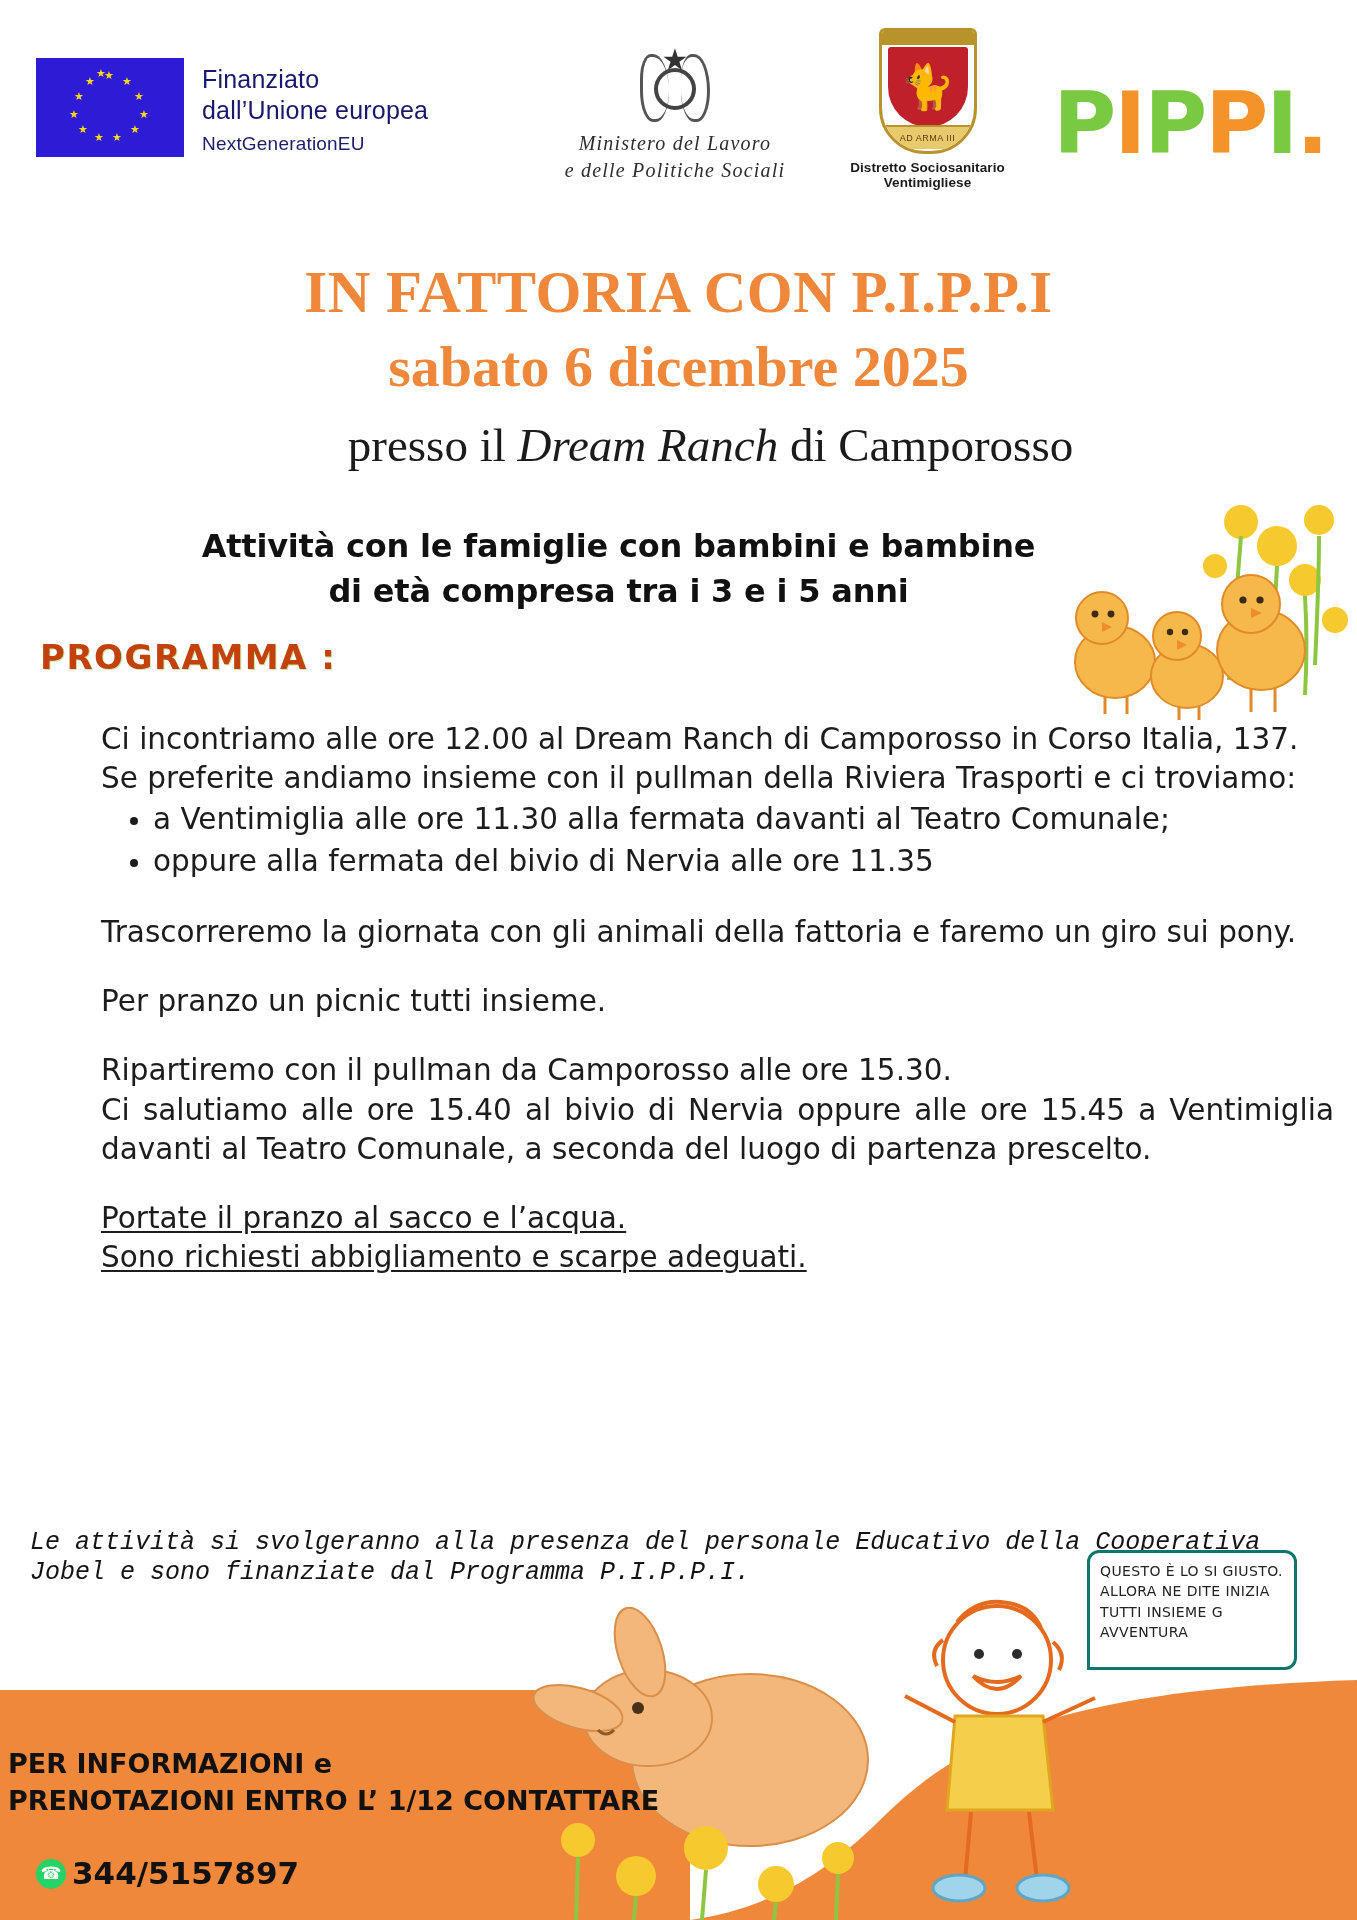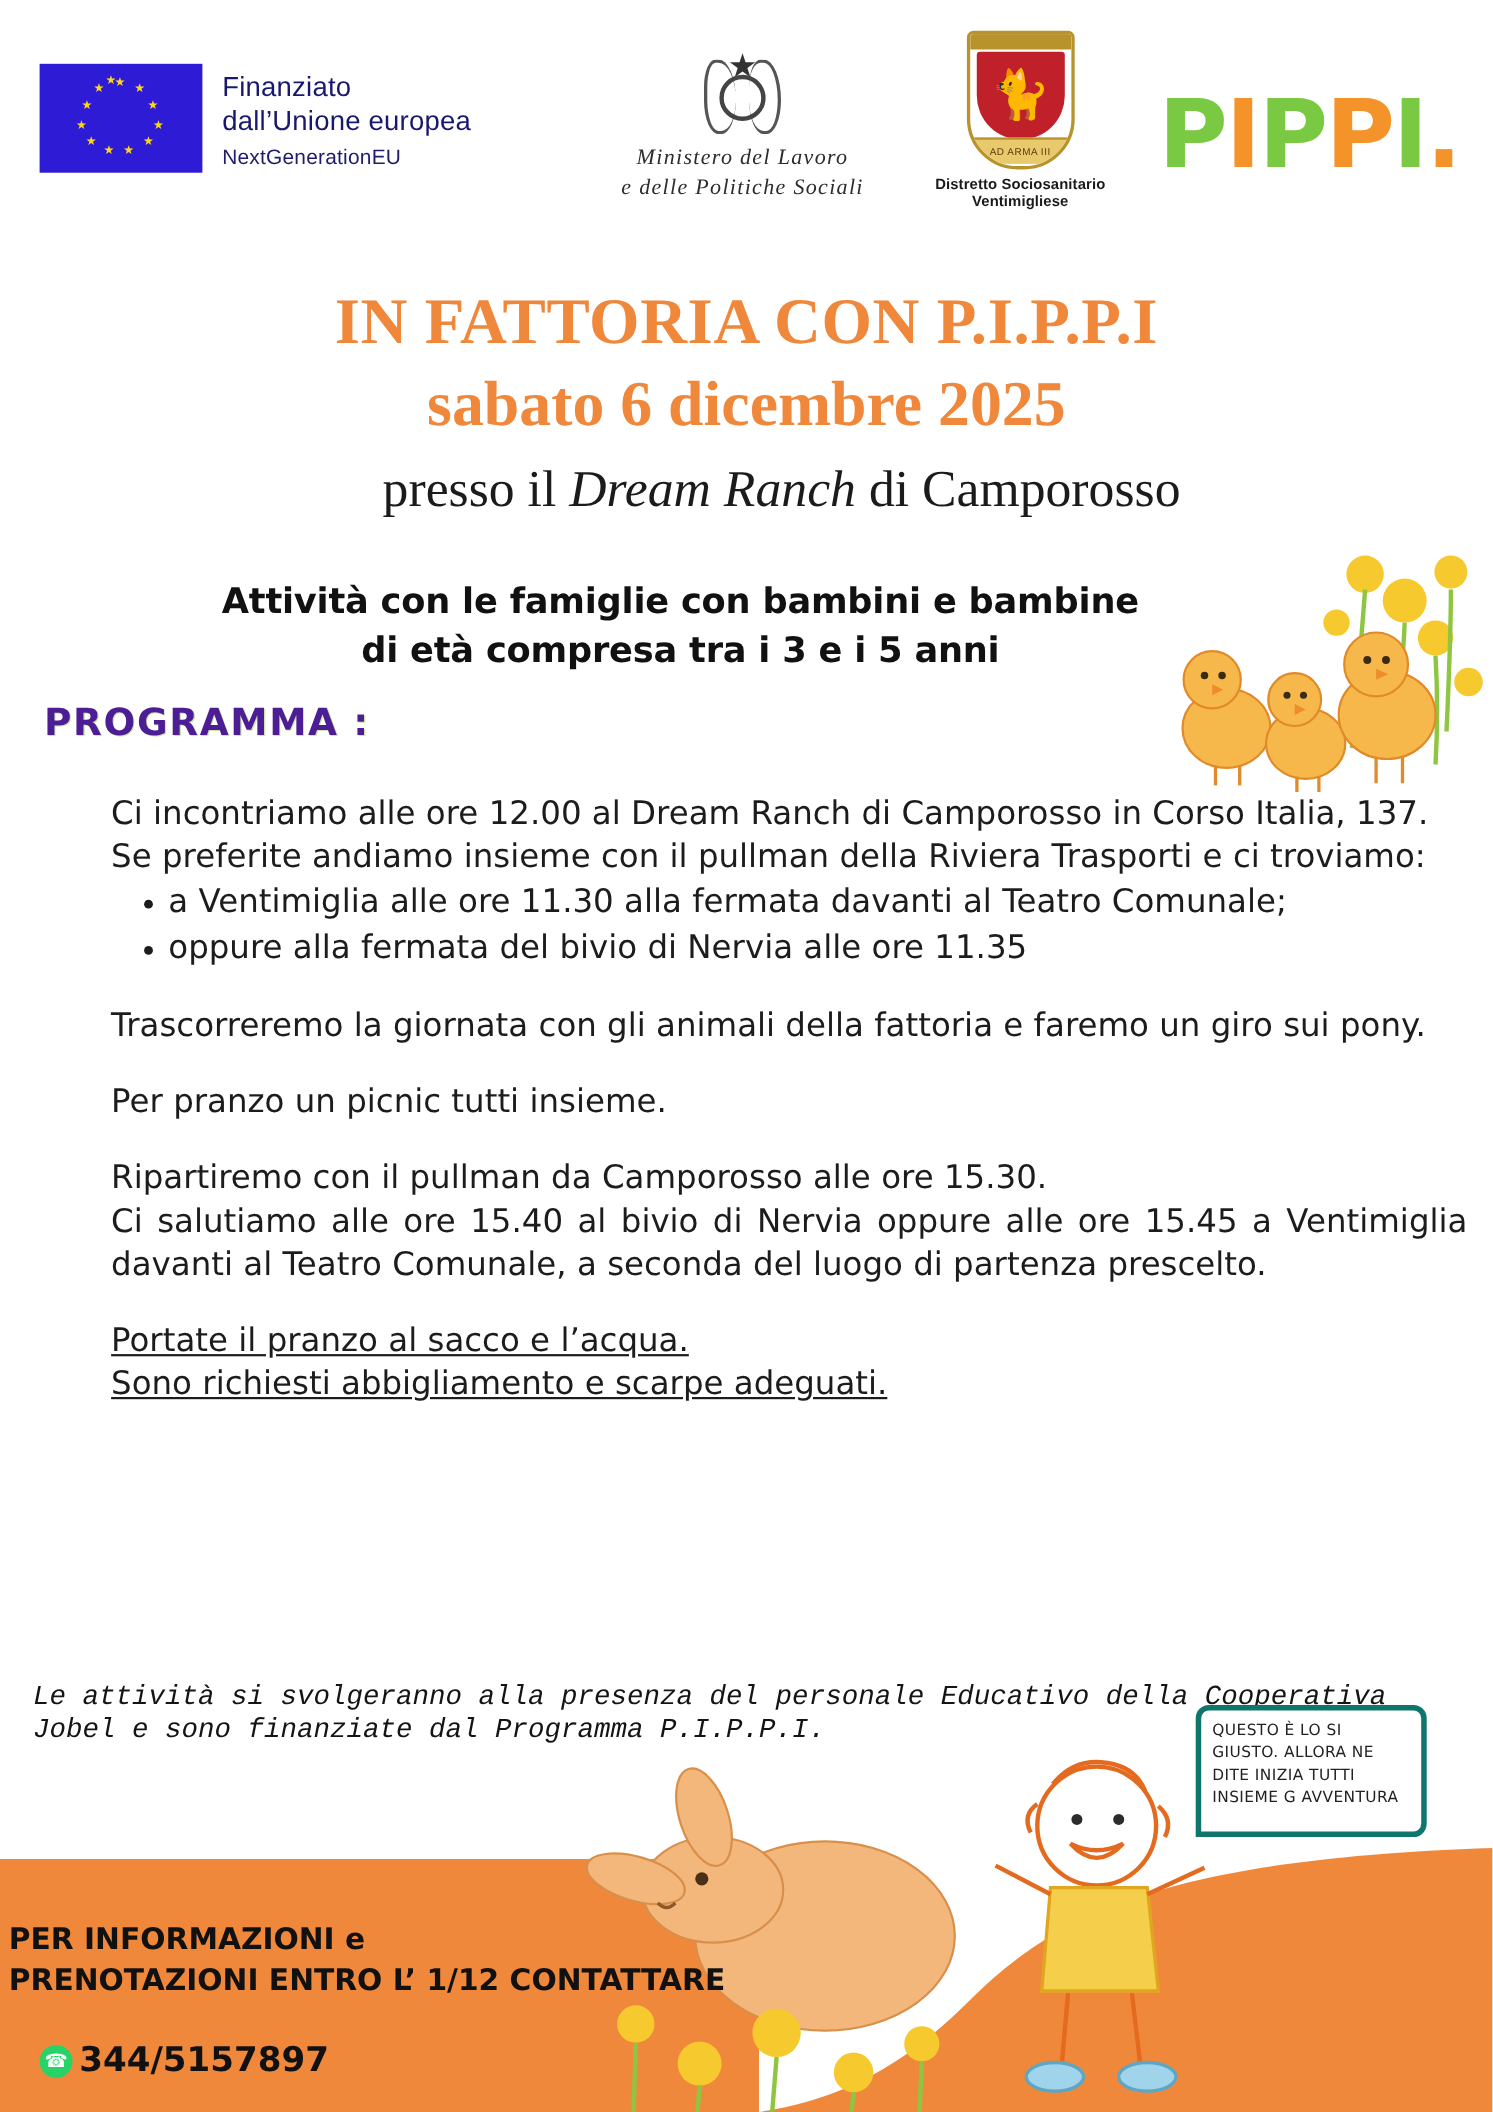--- a/index.html
+++ b/index.html
@@ -250,21 +250,21 @@
     margin-top: 12px;
   }
 
   .programma {
     position: absolute;
     top: 637px;
     left: 40px;
     font-family: "DejaVu Sans", sans-serif;
     font-weight: bold;
     font-size: 34px;
-    color: #4c1d95;
+    color: #c2410c;
     letter-spacing: 1.5px;
     text-shadow: 1px 1px 0 #cfe6a6;
   }
 
   
   .body-text {
     position: absolute;
     top: 720px;
     left: 62px;
     width: 1233px;
@@ -363,21 +363,21 @@
   .chick-scene { right: 8px; top: 500px; width: 330px; height: 240px; }
   .rabbit-scene { left: 520px; bottom: 0px; width: 420px; height: 330px; }
   .girl-scene { right: 190px; bottom: 10px; width: 320px; height: 330px; }
   .speech-bubble {
     position: absolute;
     right: 60px;
     bottom: 250px;
     width: 210px;
     height: 120px;
     background: #fff;
-    border: 5px solid #0f766e;
+    border: 3px solid #0f766e;
     border-radius: 12px 12px 12px 0;
     font-family: "DejaVu Sans", sans-serif;
     font-size: 14px;
     line-height: 1.45;
     color: #222;
     padding: 8px 10px;
     box-sizing: border-box;
     letter-spacing: .4px;
   }
 </style>

